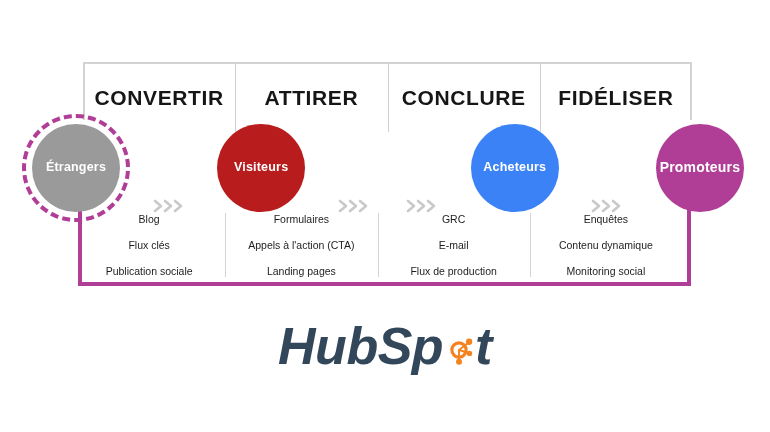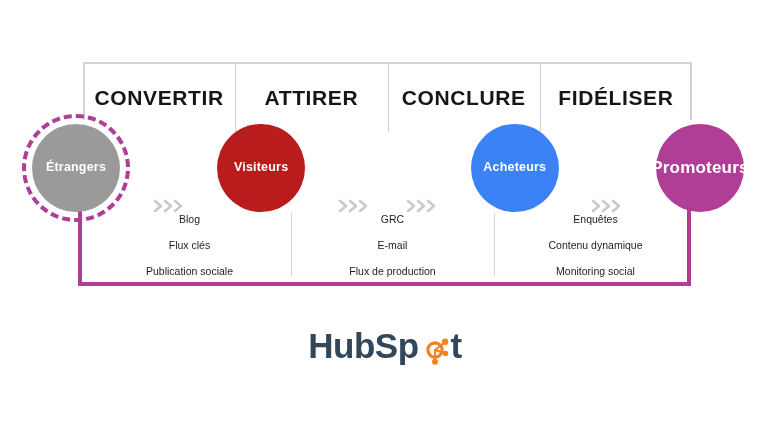--- a/index.html
+++ b/index.html
@@ -75,21 +75,21 @@
     border-radius:50%;
     display:flex;align-items:center;justify-content:center;
     color:#ffffff;
     font-size:12.5px;
     font-weight:bold;
     letter-spacing:.2px;
     text-align:center;
     line-height:1.1;
     box-sizing:border-box;
   }
-  .bubble.small-type{font-size:17px;}
+  .bubble.small-type{font-size:14px;}
   .dashed-ring{
     position:absolute;
     left:-8px;top:-8px;
     width:108px;height:108px;
     border-radius:50%;
     border:4px dashed #b03e96;
     box-sizing:border-box;
     pointer-events:none;
   }
   .chev{
@@ -100,21 +100,21 @@
     font-size:17px;
     letter-spacing:-1px;
     font-weight:bold;
     user-select:none;
   }
   .chev svg{display:block;}
 
   
   .tactics{
     position:absolute;
-    left:88px;top:213px;
+    left:73px;top:213px;
     width:609px;height:64px;
     display:flex;
   }
   .tcol{
     flex:1 1 0;
     position:relative;
     display:flex;flex-direction:column;
     align-items:center;justify-content:space-between;
     padding:1px 4px;
     box-sizing:border-box;
@@ -133,25 +133,26 @@
 
   
   .logo{
     position:absolute;
     left:0;top:318px;
     width:770px;height:56px;
     display:flex;align-items:center;justify-content:center;
   }
   .logo-inner{
     display:flex;align-items:baseline;
-    font-size:35px;
+    font-size:52px;
     font-weight:bold;
     color:#33475b;
     letter-spacing:-0.5px;
     position:relative;
+    font-style:italic;
   }
   .logo-sprocket{
     position:relative;
     display:inline-block;
     width:30px;height:30px;
     margin:0 1px;
     align-self:center;
     transform:translateY(4px);
   }
   .logo-sprocket svg{display:block;width:30px;height:30px;}
@@ -234,20 +235,25 @@
   </div>
 
   <div class="tactics">
 
     <div class="tcol">
       <div class="titem">Blog</div>
       <div class="titem">Flux clés</div>
       <div class="titem">Publication sociale</div>
     </div>
 
+    <div class="tcol">
+      <div class="titem">Formulaires</div>
+      <div class="titem">Appels à l'action (CTA)</div>
+      <div class="titem">Landing pages</div>
+    </div>
 
     <div class="tcol">
       <div class="titem">GRC</div>
       <div class="titem">E-mail</div>
       <div class="titem">Flux de production</div>
     </div>
 
     <div class="tcol">
       <div class="titem">Enquêtes</div>
       <div class="titem">Contenu dynamique</div>

